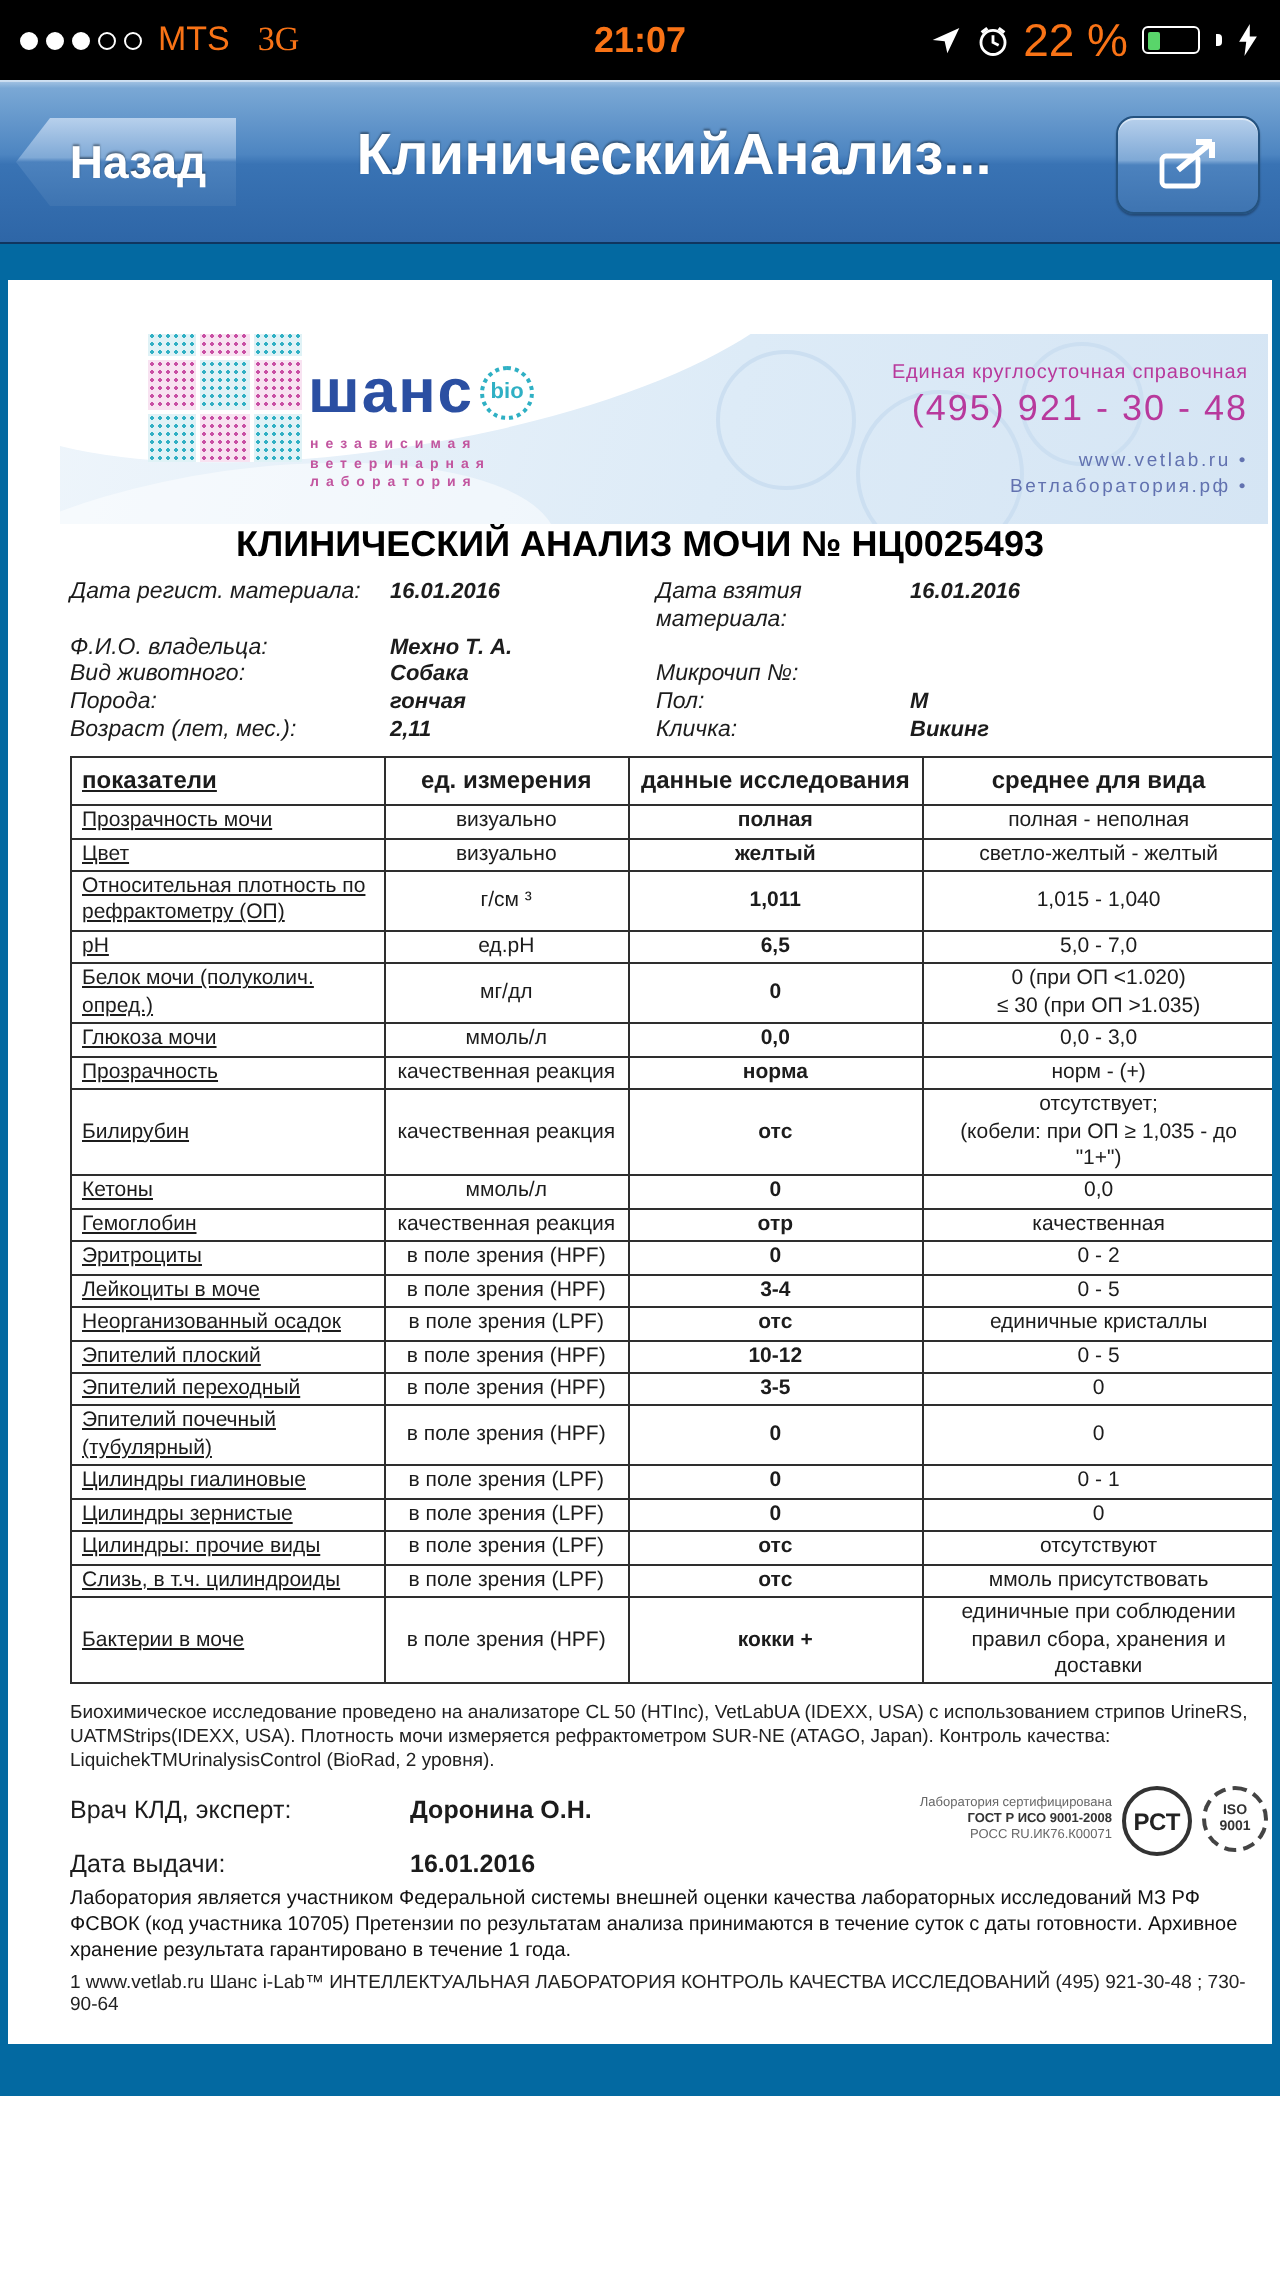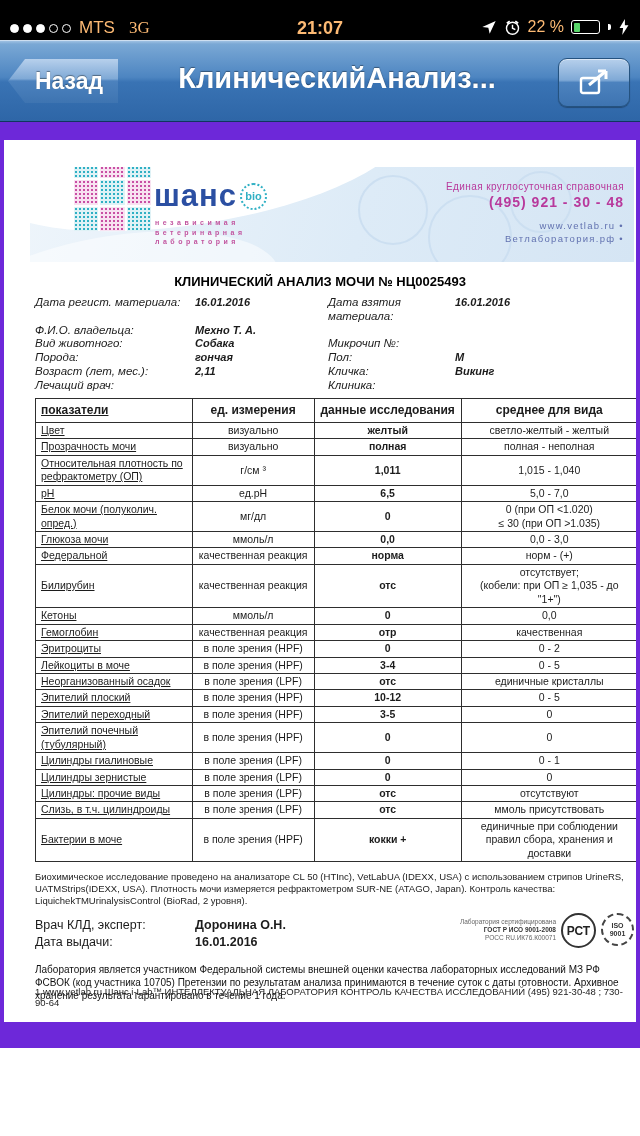--- a/index.html
+++ b/index.html
@@ -1,28 +1,28 @@
 <!DOCTYPE html>
 <html><head>
 <meta charset="utf-8">
 <style>
   html,body{margin:0;padding:0;}
   body{width:640px;height:1136px;background:#000;font-family:"Liberation Sans","DejaVu Sans",sans-serif;overflow:hidden;}
   .screen{width:640px;height:1136px;position:relative;}
 
   
-  .statusbar{height:40px;background:#000;color:#fdba74;display:flex;align-items:flex-start;padding:18px 10px;box-sizing:border-box;position:relative;}
+  .statusbar{height:40px;background:#000;color:#f97316;display:flex;align-items:center;padding:18px 10px;box-sizing:border-box;position:relative;}
   .sb-left{display:flex;align-items:center;z-index:1;}
   .sdots{display:inline-flex;gap:4px;margin-right:8px;align-items:center;}
   .sdot{width:9px;height:9px;border:1px solid #fff;border-radius:50%;box-sizing:border-box;}
   .sdot.on{background:#fff;}
   .carrier{font-size:17px;margin-right:14px;}
   .net{font-size:17px;font-family:Liberation Serif, serif;}
   .sb-time{position:absolute;left:0;right:0;text-align:center;font-weight:700;font-size:18px;pointer-events:none;}
-  .sb-right{margin-left:auto;display:flex;align-items:center;gap:7px;z-index:1;font-size:16px;}
+  .sb-right{margin-left:auto;display:flex;align-items:center;gap:7px;z-index:1;font-size:23px;}
   .bat{width:29px;height:14px;border:1px solid #fff;border-radius:3px;padding:1.5px;box-sizing:border-box;display:flex;}
   .bat-fill{background:#59d56a;height:100%;border-radius:1px;}
   .bat-nub{width:3px;height:6px;background:#fff;border-radius:0 2px 2px 0;margin-left:1px;align-self:center;}
 
   
   .navbar{height:82px;box-sizing:border-box;position:relative;
     background:linear-gradient(180deg,#aac8e6 0%,#7aa8d5 5%,#4d85c1 46%,#3973b4 52%,#2e66a7 100%);
     border-bottom:1px solid #10355f;box-shadow:inset 0 1px 0 rgba(255,255,255,.45);}
   .backbtn{position:absolute;left:8px;top:19px;width:110px;height:44px;
     clip-path:polygon(0 50%,17px 0,100% 0,100% 100%,17px 100%);
@@ -30,21 +30,21 @@
     display:flex;align-items:center;justify-content:center;padding-left:12px;box-sizing:border-box;cursor:pointer;}
   .backbtn span{color:#fff;font-size:23px;font-weight:700;text-shadow:0 -1px 1px rgba(0,0,0,.4);}
   .navtitle{position:absolute;left:130px;right:96px;top:22px;text-align:center;color:#fff;font-size:29px;font-weight:700;
     text-shadow:0 -1px 1px rgba(0,0,0,.4);white-space:nowrap;overflow:hidden;}
   .sharebtn{position:absolute;right:10px;top:18px;width:70px;height:47px;border:1px solid #24527f;border-radius:9px;
     background:linear-gradient(180deg,#b7d0ec 0%,#7fa9d6 45%,#4c82be 50%,#3e74b1 100%);
     box-shadow:0 1px 1px rgba(0,0,0,.3),inset 0 1px 0 rgba(255,255,255,.5);
     display:flex;align-items:center;justify-content:center;cursor:pointer;}
 
   
-  .viewer{height:1014px;background:#6d28d9;padding-top:18px;box-sizing:border-box;}
+  .viewer{height:1014px;background:#0369a1;padding-top:18px;box-sizing:border-box;}
   .page1{margin:0 4px;height:882px;background:#fff;position:relative;color:#1c1c1c;box-sizing:border-box;overflow:hidden;}
   .sep{height:26px;}
   .page2{height:88px;background:#fff;}
 
   
   .banner{margin:27px 2px 0 26px;height:95px;position:relative;overflow:hidden;
     background:linear-gradient(105deg,#eef5fb 0%,#ddebf7 55%,#d5e5f4 100%);}
   .wave{position:absolute;left:-50px;top:-78px;width:430px;height:135px;background:#fff;border-radius:50%;transform:rotate(-9deg);}
   .wave2{position:absolute;left:-70px;bottom:-88px;width:320px;height:115px;background:rgba(255,255,255,.5);border-radius:50%;transform:rotate(-8deg);}
   .wm{position:absolute;border:2px solid #ccdff1;border-radius:50%;}
@@ -55,38 +55,38 @@
   .mosaic{position:absolute;left:0;top:0;width:77px;height:77px;display:grid;grid-template-columns:repeat(3,1fr);grid-template-rows:repeat(3,1fr);gap:2px;}
   .mcell{background-color:#fff;}
   .mcell.t{background:radial-gradient(#2fb0c4 30%,transparent 34%) 0 0/4px 4px,#dff2f6;}
   .mcell.m{background:radial-gradient(#c94fa4 30%,transparent 34%) 0 0/4px 4px,#f8e2f1;}
   .brandrow{position:absolute;left:80px;top:24px;display:flex;align-items:center;}
   .brand{font-size:31px;font-weight:700;color:#2b4fa2;letter-spacing:1px;}
   .biocircle{width:27px;height:27px;border:2px dotted #2fb0c4;border-radius:50%;display:flex;align-items:center;justify-content:center;margin-left:3px;color:#2fb0c4;font-size:11px;font-weight:700;box-sizing:border-box;}
   .sublines{position:absolute;left:81px;top:64px;font-size:7px;font-weight:700;letter-spacing:3.5px;color:#c2559f;line-height:9.5px;}
   .contact{position:absolute;right:10px;top:14px;text-align:right;}
   .hotline{font-size:10px;color:#b8399c;letter-spacing:.4px;}
-  .phone{font-size:14px;color:#b8399c;margin-top:2px;letter-spacing:1px;font-weight:700;}
+  .phone{font-size:18px;color:#b8399c;margin-top:2px;letter-spacing:1px;font-weight:400;}
   .sites{margin-top:9px;font-size:9.5px;color:#6272b0;letter-spacing:1.3px;line-height:13px;}
 
   
-  .doc-title{text-align:center;font-weight:700;font-size:13px;margin-top:12px;color:#000;}
+  .doc-title{text-align:center;font-weight:700;font-size:18px;color:#000;}
   .patient-info{margin:7px 2px 0 31px;font-size:11.5px;line-height:13.8px;font-style:italic;}
   .inforow{display:grid;grid-template-columns:160px 133px 127px 1fr;}
   .ivalue{font-weight:700;font-size:11px;}
 
   table.results{border-collapse:collapse;margin:5px 2px 0 31px;width:603px;font-size:10.5px;table-layout:fixed;}
   .results th,.results td{border:1px solid #2e2e2e;padding:1px 3px;text-align:center;vertical-align:middle;line-height:1.28;white-space:pre-line;overflow:hidden;}
   .results th{font-size:12px;font-weight:700;padding:4px 3px;}
   .results th.c0,.results td.c0{text-align:left;padding-left:5px;text-decoration:underline;}
   .results td.c2{font-weight:700;}
 
   .analyzer-note{margin:9px 4px 0 31px;font-size:9.5px;line-height:12px;color:#222;}
   .sig-block{position:relative;margin:10px 2px 0 31px;height:44px;}
-  .sig-grid{display:grid;grid-template-columns:160px auto;font-size:12.5px;line-height:17px;}
+  .sig-grid{display:grid;grid-template-columns:160px auto;font-size:12.5px;line-height:17px;gap:10px;}
   .sig-value{font-weight:700;}
   .cert{position:absolute;right:0;top:-4px;display:flex;align-items:flex-start;gap:5px;}
   .cert-lines{font-size:6.5px;color:#666;text-align:right;line-height:8px;margin-top:5px;}
   .cert-lines div:nth-child(2){font-weight:700;color:#333;}
   .pct{width:35px;height:35px;border:2px solid #333;border-radius:50%;display:flex;align-items:center;justify-content:center;font-weight:700;font-size:12px;color:#222;box-sizing:border-box;}
   .iso{width:33px;height:33px;border:2px dashed #444;border-radius:50%;display:flex;align-items:center;justify-content:center;font-size:7px;font-weight:700;text-align:center;color:#333;line-height:8px;box-sizing:border-box;white-space:pre-line;}
   .fsvok-note{margin:2px 4px 0 31px;font-size:10px;line-height:13px;color:#111;}
   .page-footer{position:absolute;left:31px;bottom:14px;font-size:9.5px;color:#222;}
 </style>
 </head>
@@ -210,57 +210,51 @@
             <span class="ivalue">гончая</span>
             <span class="ilabel">Пол:</span>
             <span class="ivalue">М</span>
           </div>
           <div class="inforow">
             <span class="ilabel">Возраст (лет, мес.):</span>
             <span class="ivalue">2,11</span>
             <span class="ilabel">Кличка:</span>
             <span class="ivalue">Викинг</span>
           </div>
-          <div class="inforow">
-            <span class="ilabel">Лечащий врач:</span>
-            <span class="ivalue"></span>
-            <span class="ilabel">Клиника:</span>
-            <span class="ivalue"></span>
-          </div>
         </div>
 
       <table class="results">
         <colgroup>
           <col style="width:26%">
             <col style="width:20.3%">
             <col style="width:24.4%">
             <col style="width:29.3%">
         </colgroup>
         <thead>
             <tr>
               <th class="c0">показатели</th>
               <th class="c1">ед. измерения</th>
               <th class="c2">данные исследования</th>
               <th class="c3">среднее для вида</th>
             </tr>
           </thead>
         <tbody>
             <tr>
+              <td class="c0">Прозрачность мочи</td>
+              <td class="c1">визуально</td>
+              <td class="c2">полная</td>
+              <td class="c3">полная - неполная</td>
+            </tr>
+            <tr>
               <td class="c0">Цвет</td>
               <td class="c1">визуально</td>
               <td class="c2">желтый</td>
               <td class="c3">светло-желтый - желтый</td>
             </tr>
             <tr>
-              <td class="c0">Прозрачность мочи</td>
-              <td class="c1">визуально</td>
-              <td class="c2">полная</td>
-              <td class="c3">полная - неполная</td>
-            </tr>
-            <tr>
               <td class="c0">Относительная плотность по рефрактометру (ОП)</td>
               <td class="c1">г/см ³</td>
               <td class="c2">1,011</td>
               <td class="c3">1,015 - 1,040</td>
             </tr>
             <tr>
               <td class="c0">pH</td>
               <td class="c1">ед.pH</td>
               <td class="c2">6,5</td>
               <td class="c3">5,0 - 7,0</td>
@@ -272,21 +266,21 @@
               <td class="c3">0 (при ОП &lt;1.020)
 ≤ 30 (при ОП &gt;1.035)</td>
             </tr>
             <tr>
               <td class="c0">Глюкоза мочи</td>
               <td class="c1">ммоль/л</td>
               <td class="c2">0,0</td>
               <td class="c3">0,0 - 3,0</td>
             </tr>
             <tr>
-              <td class="c0">Федеральной</td>
+              <td class="c0">Прозрачность</td>
               <td class="c1">качественная реакция</td>
               <td class="c2">норма</td>
               <td class="c3">норм - (+)</td>
             </tr>
             <tr>
               <td class="c0">Билирубин</td>
               <td class="c1">качественная реакция</td>
               <td class="c2">отс</td>
               <td class="c3">отсутствует;
 (кобели: при ОП ≥ 1,035 - до

